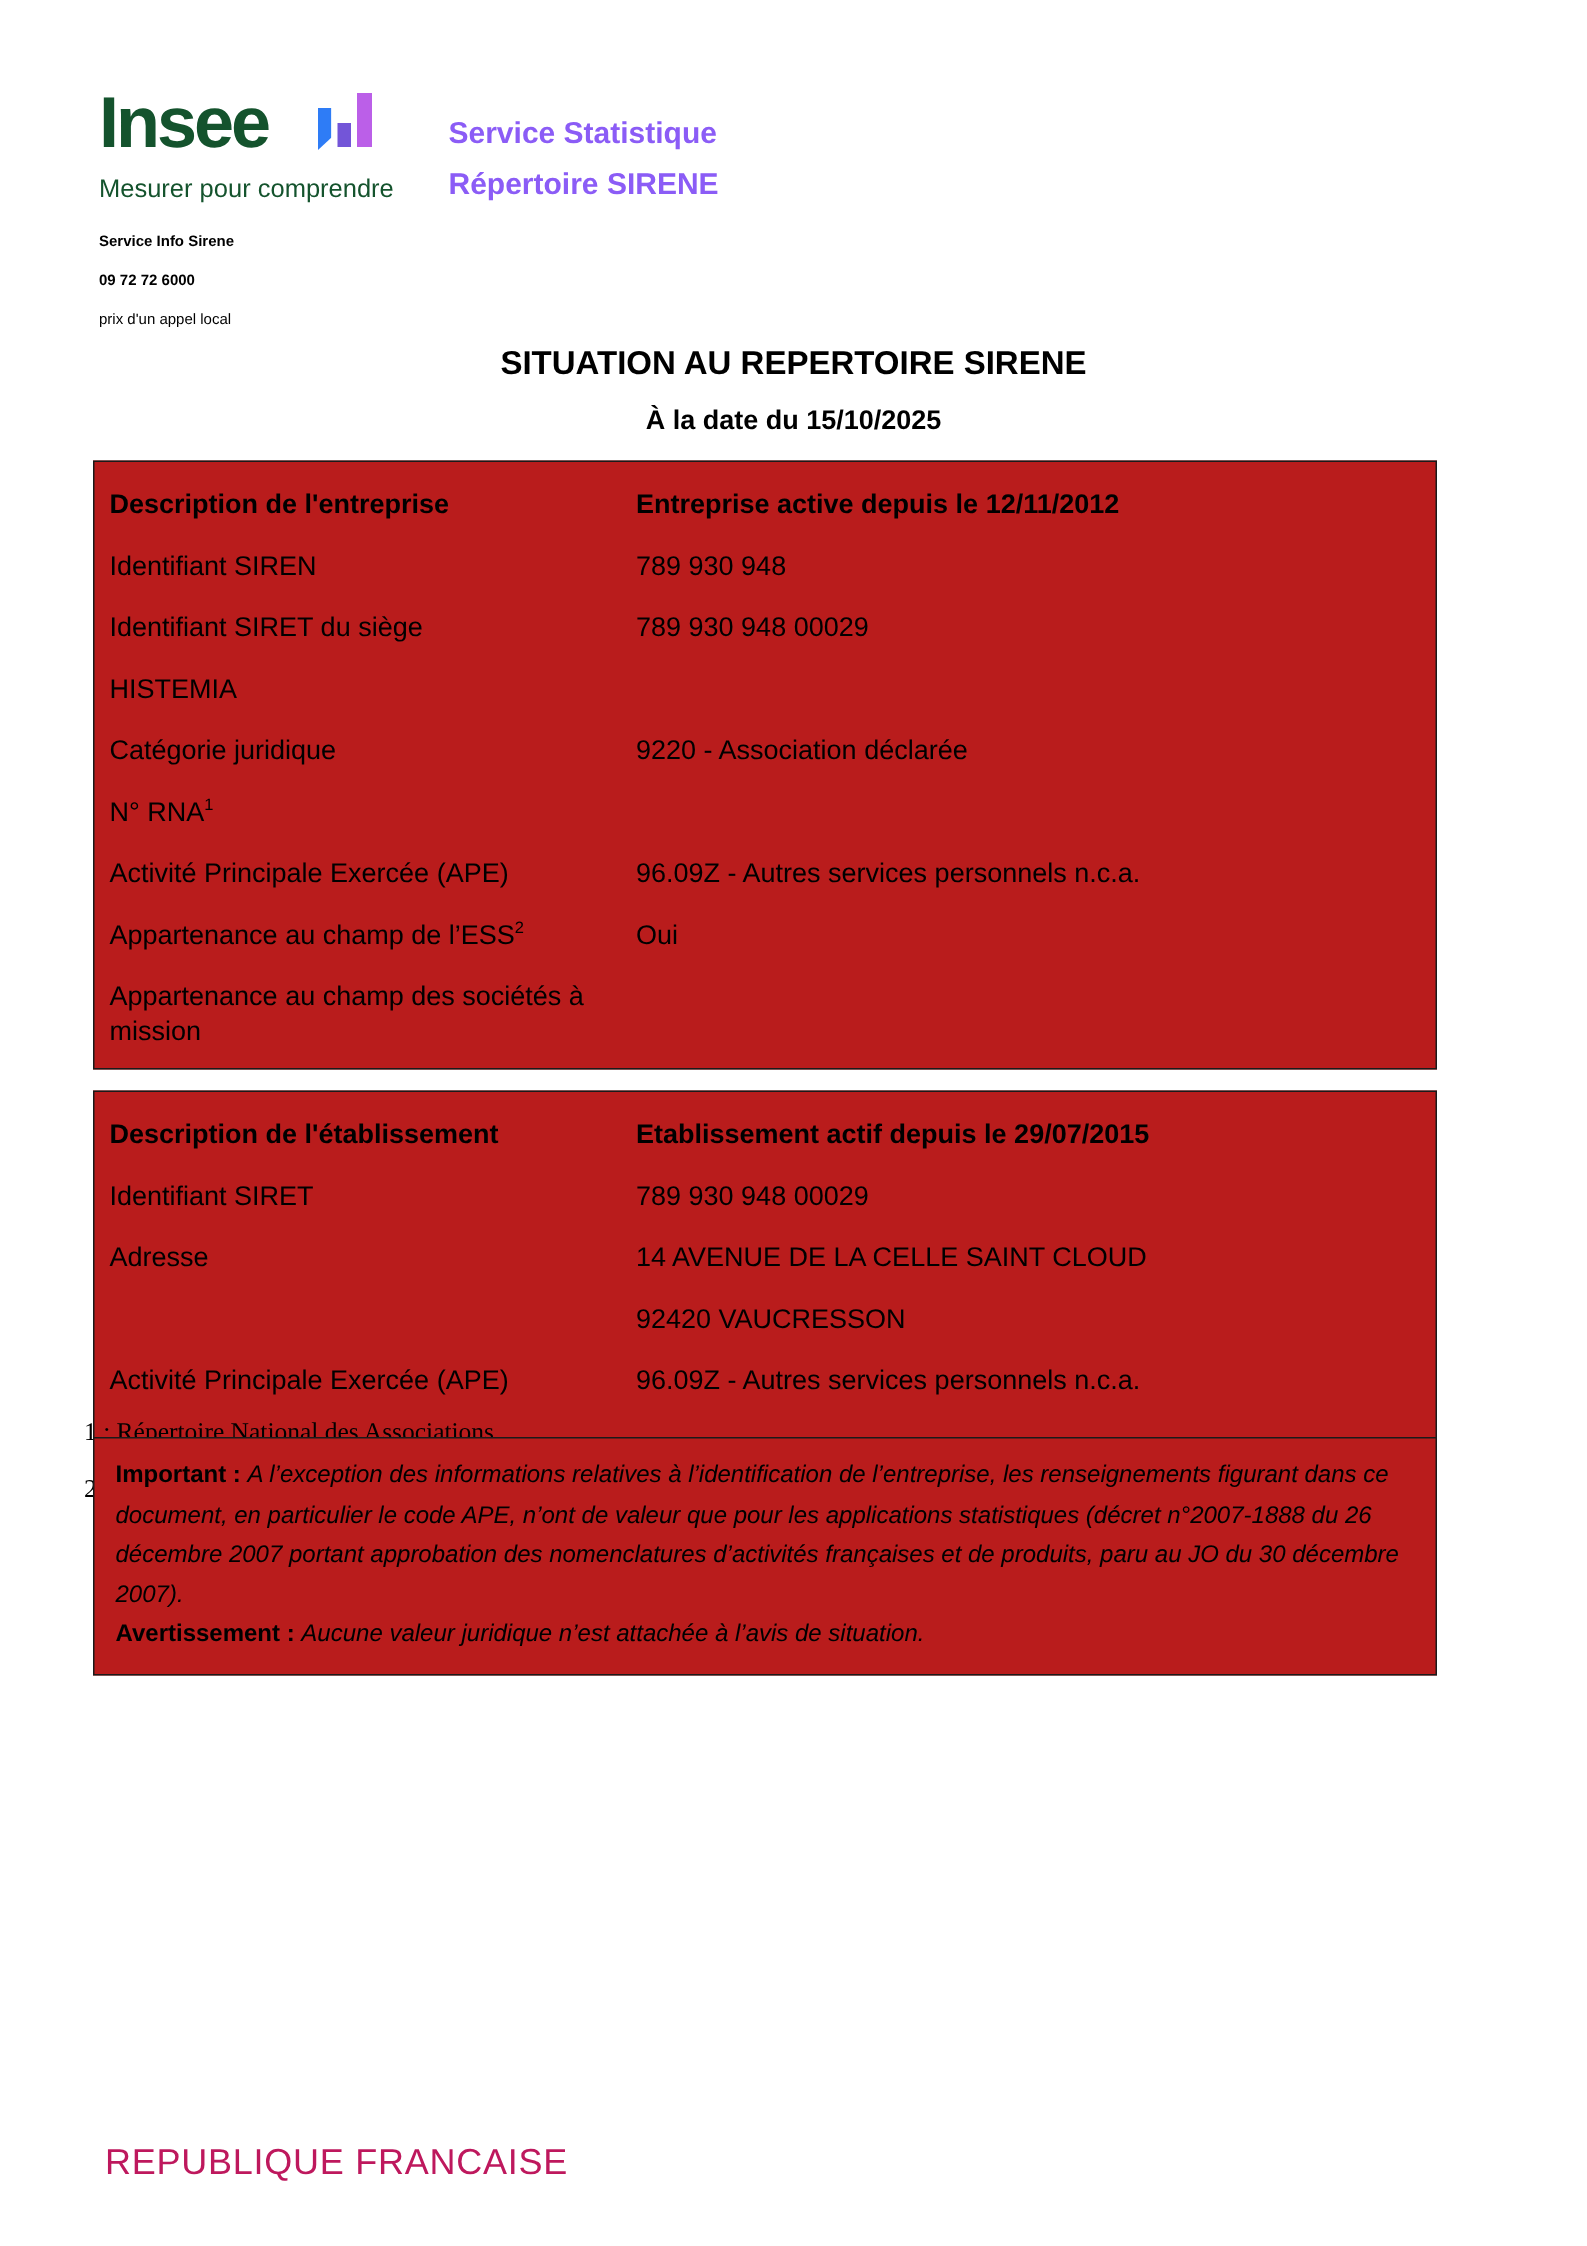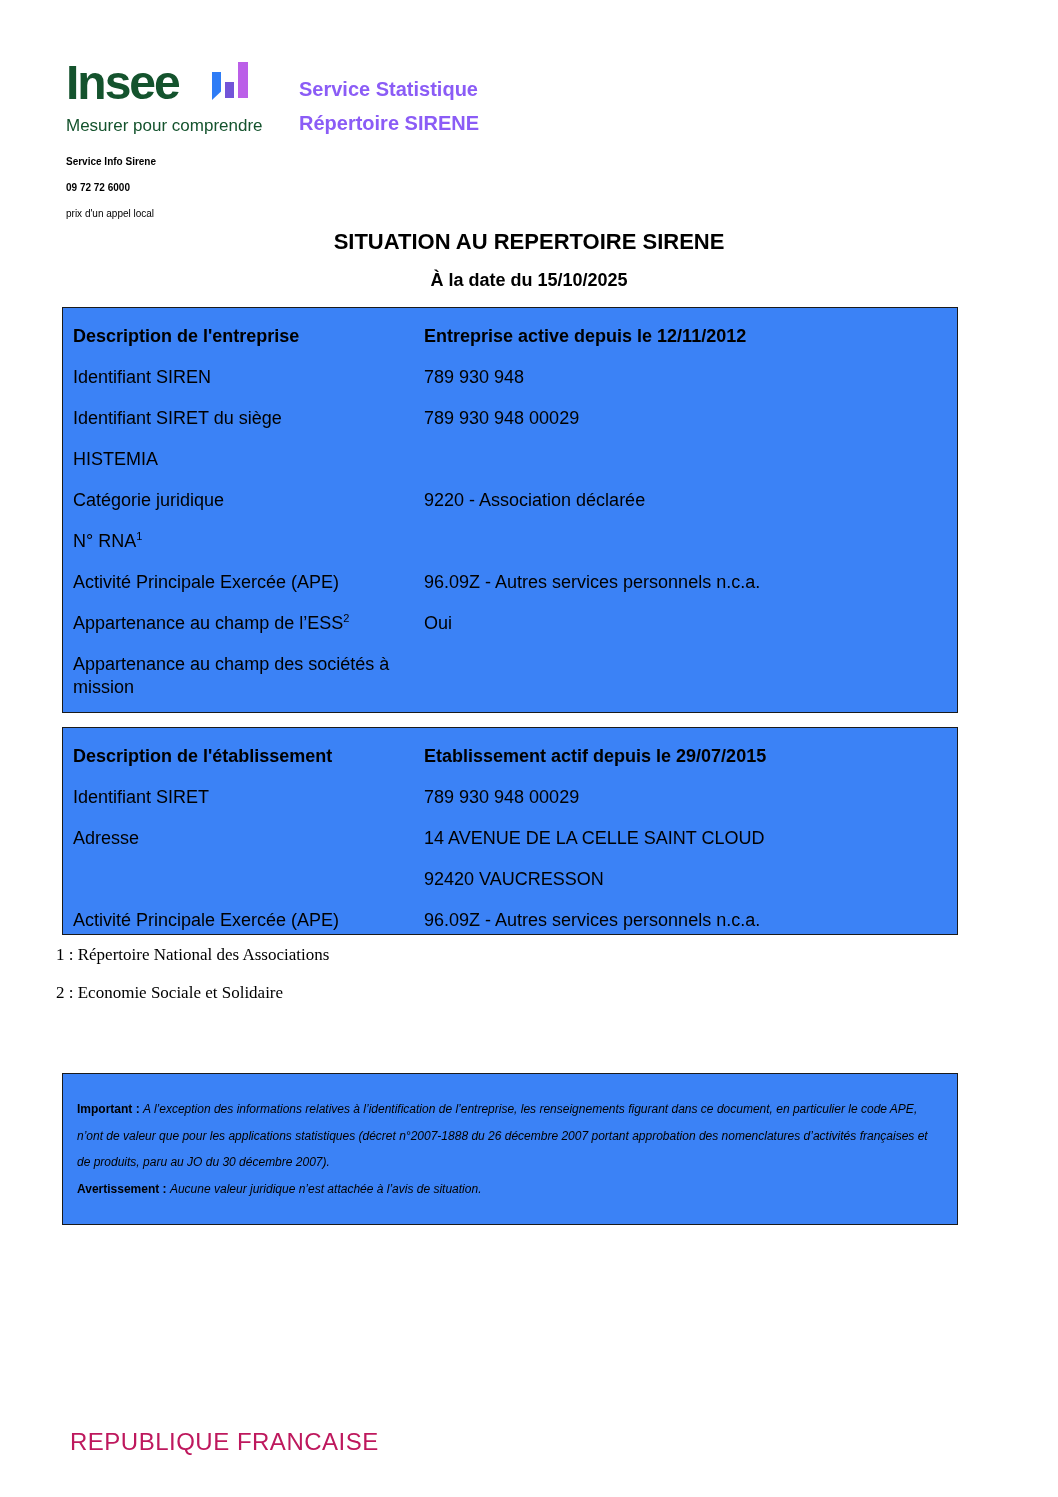--- a/index.html
+++ b/index.html
@@ -41,38 +41,38 @@
     text-align:center; font-size:22px; font-weight:bold;
   }
   .doc-subtitle {
     position:absolute; top:270px; left:0; width:100%;
     text-align:center; font-size:18px; font-weight:bold;
   }
 
   
   .box {
     position:absolute; left:62px; width:896px;
-    border:1.5px solid #1a1a1a; background:#3b82f6;
+    border:1.5px solid #1a1a1a; background:#b91c1c;
   }
   .table1 { top:307px; height:406px; padding:8px 10px; }
-  .table2 { top:727px; height:208px; padding:8px 10px; }
+  .table2 { top:727px; height:248px; padding:8px 10px; }
 
   .trow { display:flex; padding:9px 0; font-size:18px; line-height:23px; }
   .tlabel { flex:0 0 351px; padding-right:8px; }
   .tvalue { flex:1; }
   .theader { font-weight:bold; }
   sup { font-size:11px; line-height:0; vertical-align:super; }
 
   
   .footnote { position:absolute; left:56px; font-size:17px; color:#000;font-family:Liberation Serif, serif; }
   .fn1 { top:945px; }
   .fn2 { top:983px; }
 
   
-  .notice { top:1073px; min-height:142px; padding:22px 14px; font-size:12px; line-height:26.5px; }
+  .notice { top:958px; min-height:142px; padding:12px 14px; font-size:16px; line-height:26.5px; }
   .notice p { margin:0; }
   .nlabel { font-weight:bold; font-style:normal; }
   .itext { font-style:italic; }
 
   
   .footer-text {
     position:absolute; left:70px; top:1428px;
     font-size:24px; letter-spacing:0.5px; color:#be185d;
   }
 </style>

